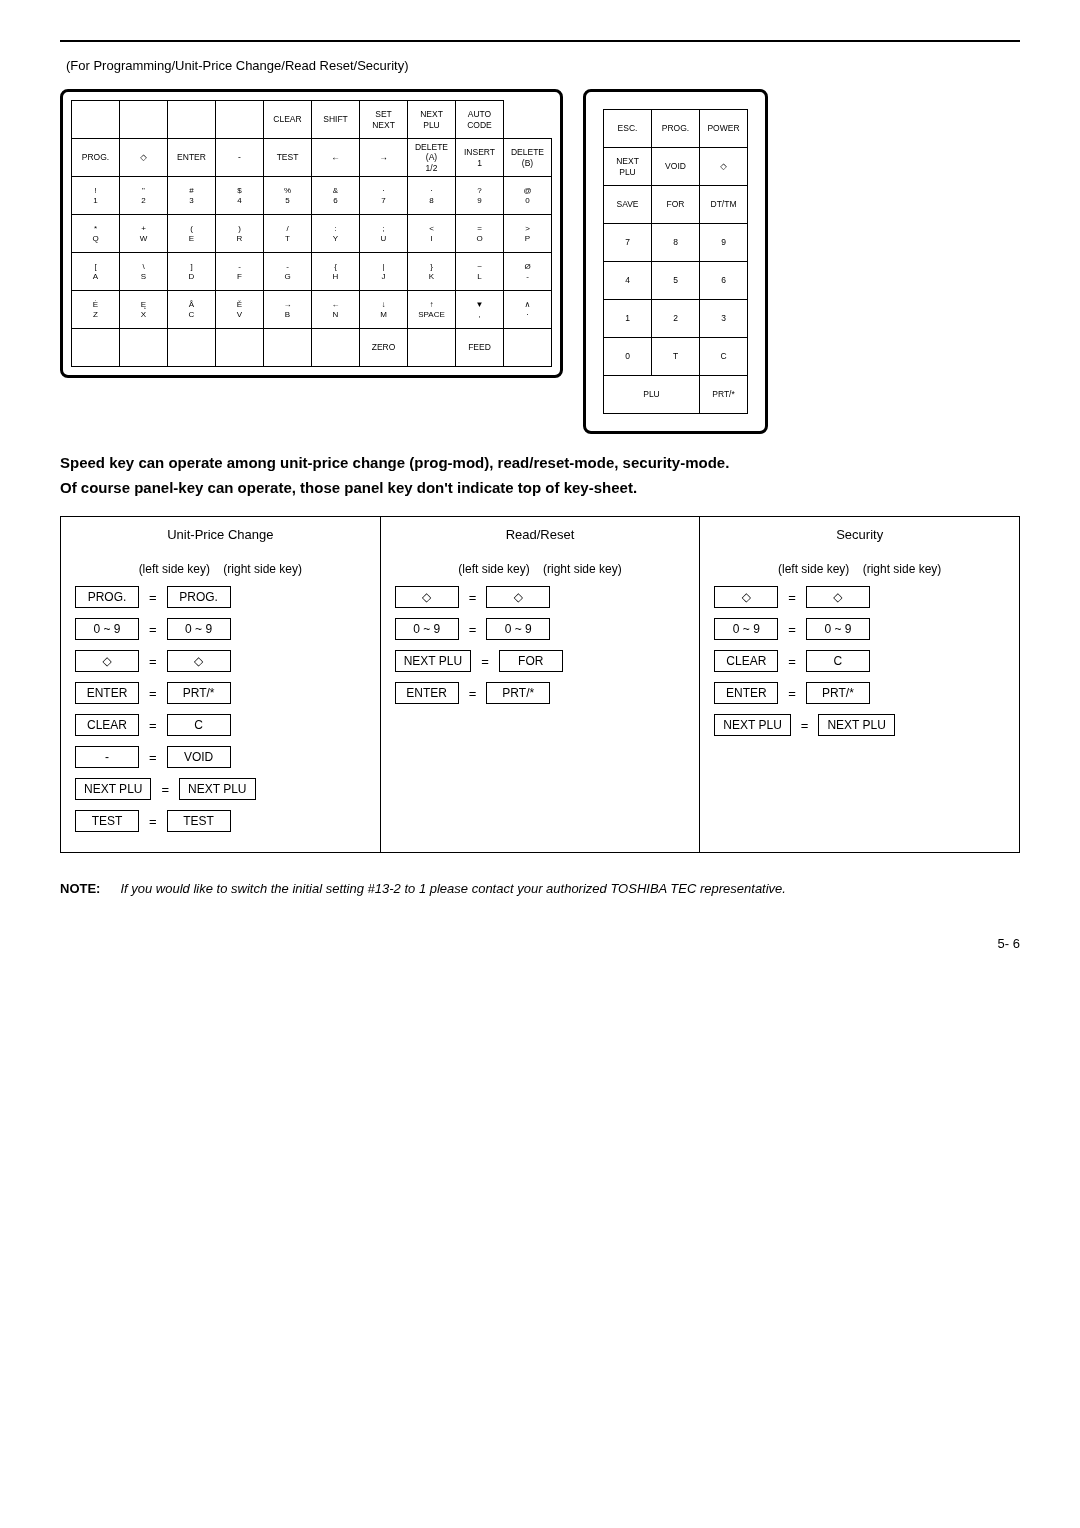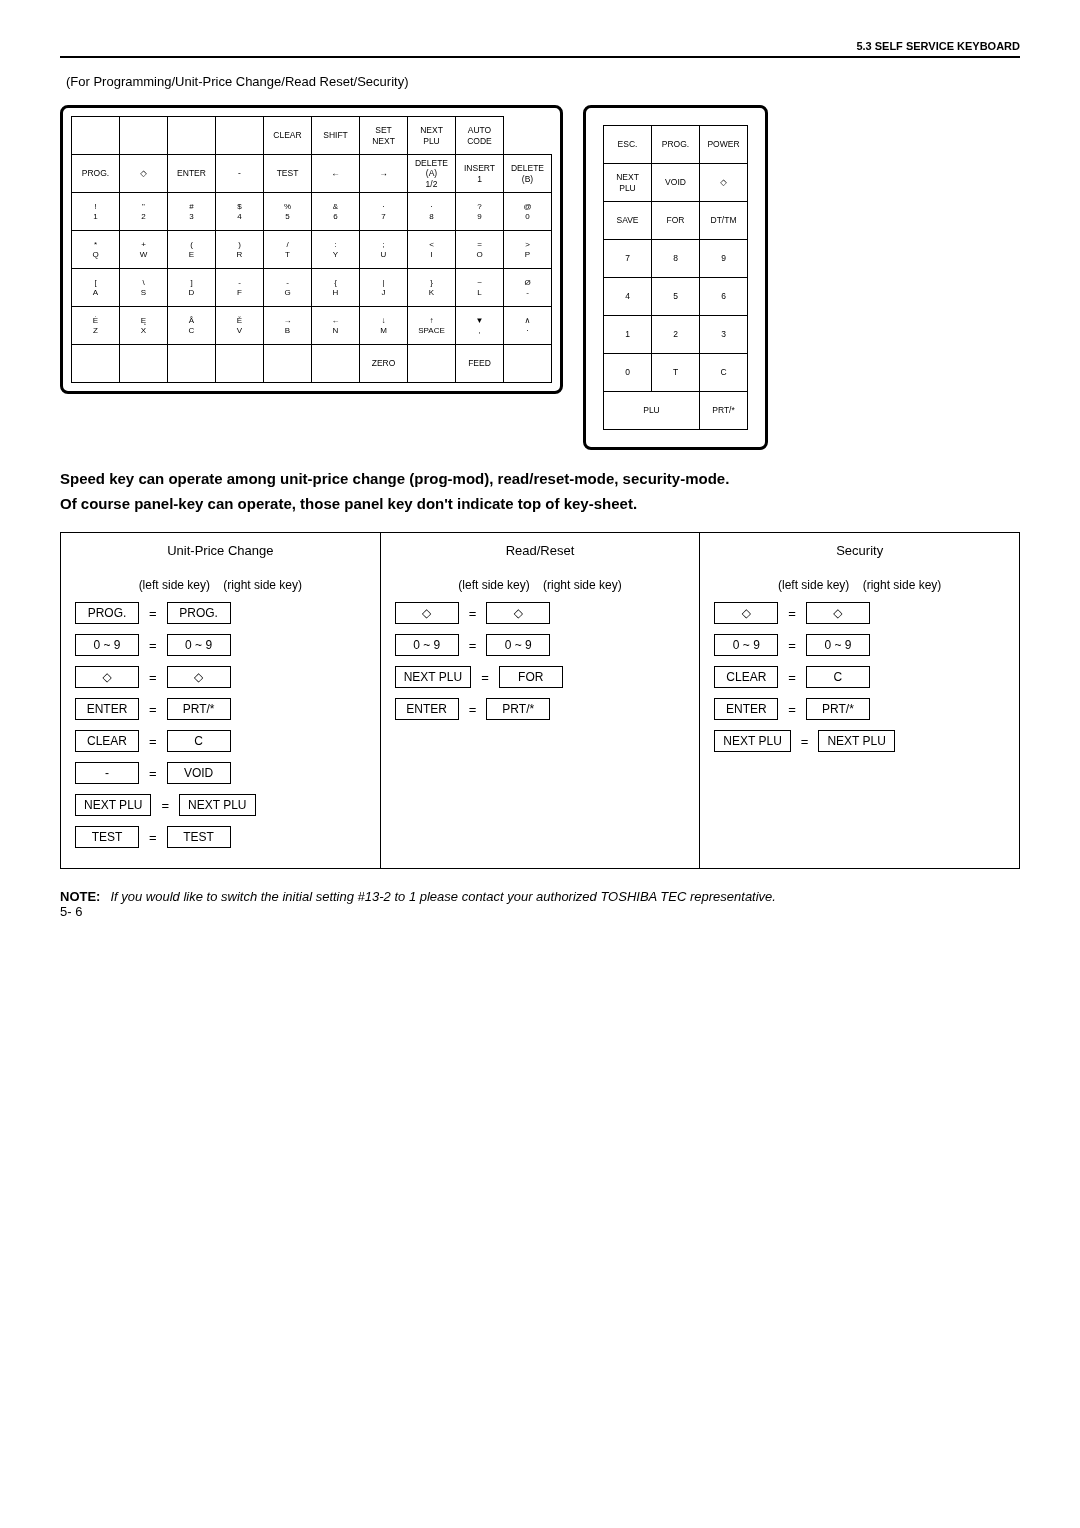--- a/index.html
+++ b/index.html
@@ -115,41 +115,39 @@
       font-size: 12px;
       min-width: 64px;
       text-align: center;
       display: inline-block;
     }
     .map-eq {
       font-size: 13px;
       margin: 0 4px;
     }
     .note-section {
-      margin-top: 20px;
+      margin-top: 28px;
       display: flex;
-      gap: 10px;
+      gap: 20px;
       font-size: 13px;
     }
     .note-label {
       font-weight: bold;
       flex-shrink: 0;
     }
     .page-num {
-      text-align: left;
+      text-align: right;
+      margin-top: 40px;
       font-size: 13px;
     }
   </style>
 </head>
 <body>
 
 <div>
-  <div class="sub-header">
-    <span>5.3 SELF SERVICE KEYBOARD</span>
-  </div>
   <div class="divider"></div>
 </div>
 
 <div class="intro-text">(For Programming/Unit-Price Change/Read Reset/Security)</div>
 
 <div class="keyboards-container">
 
   <div class="keyboard-main">
     <table class="kb-table">
       <tbody>

